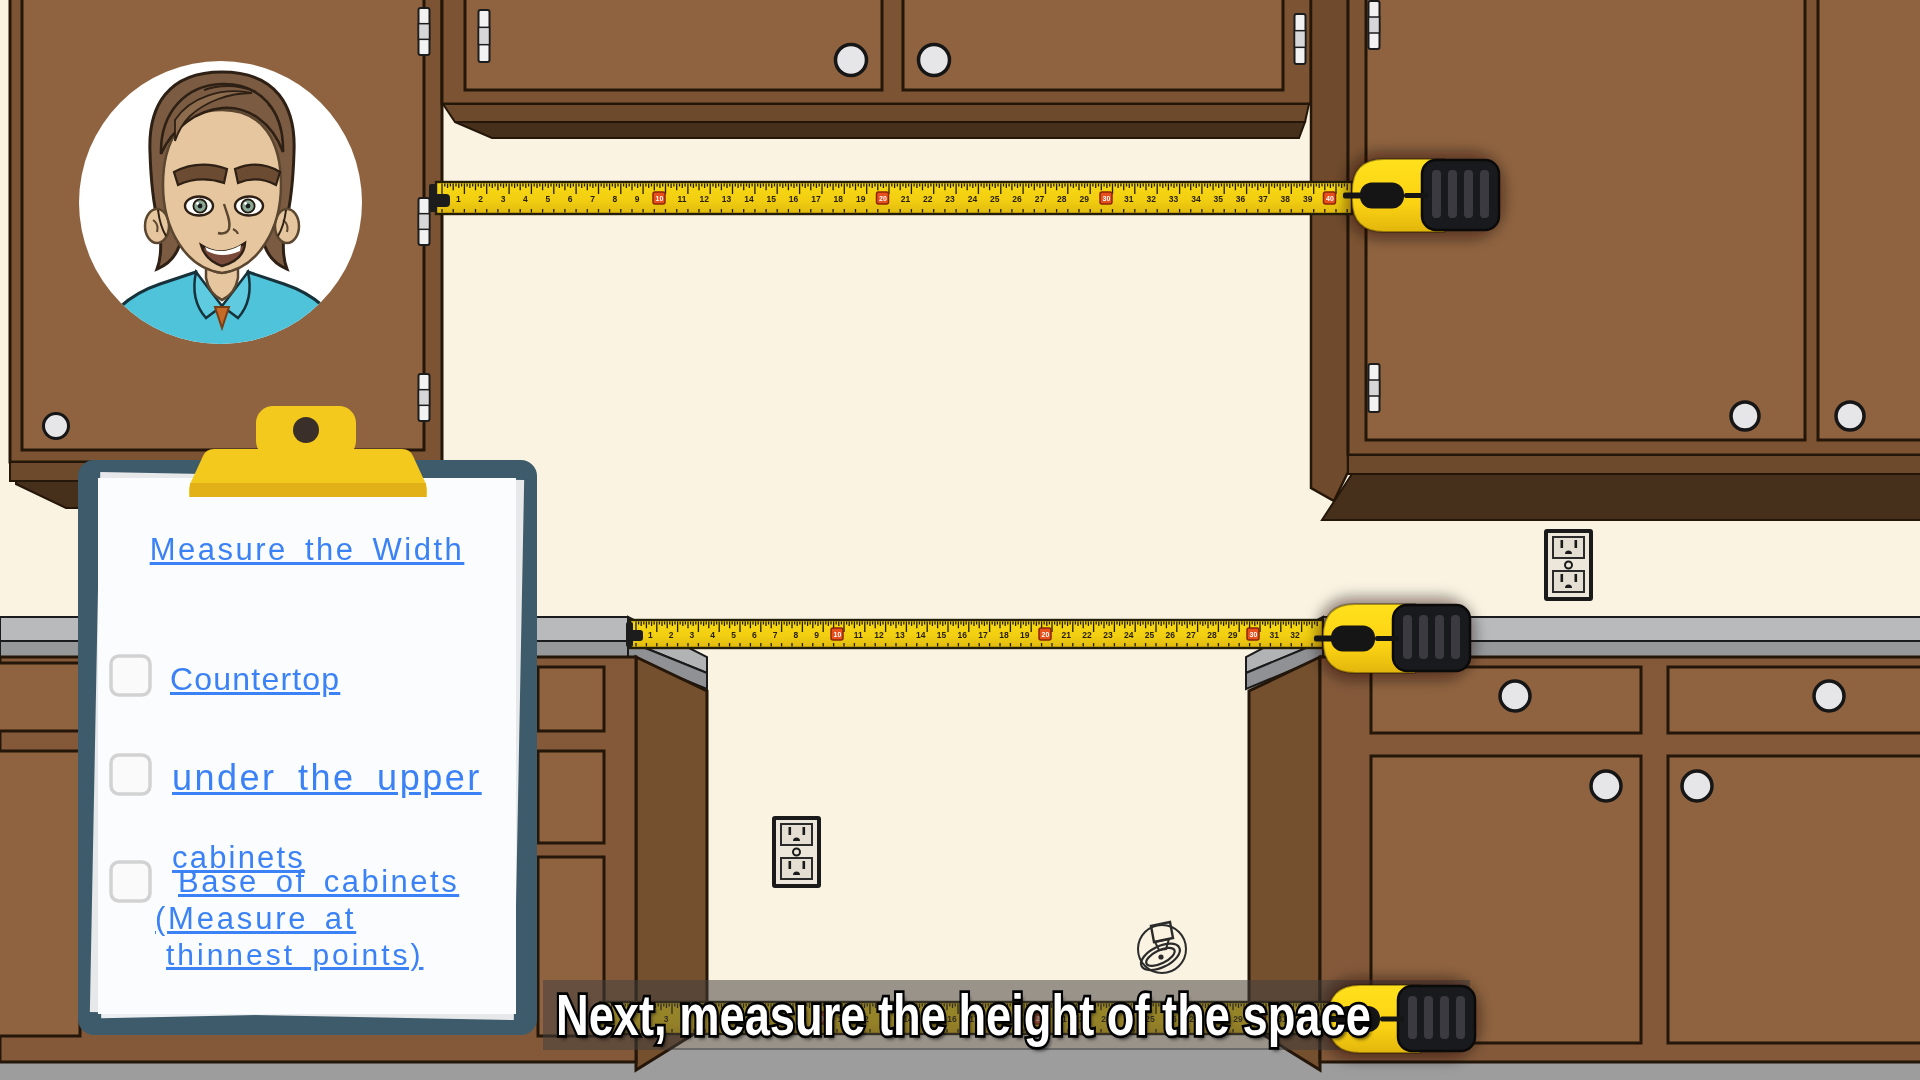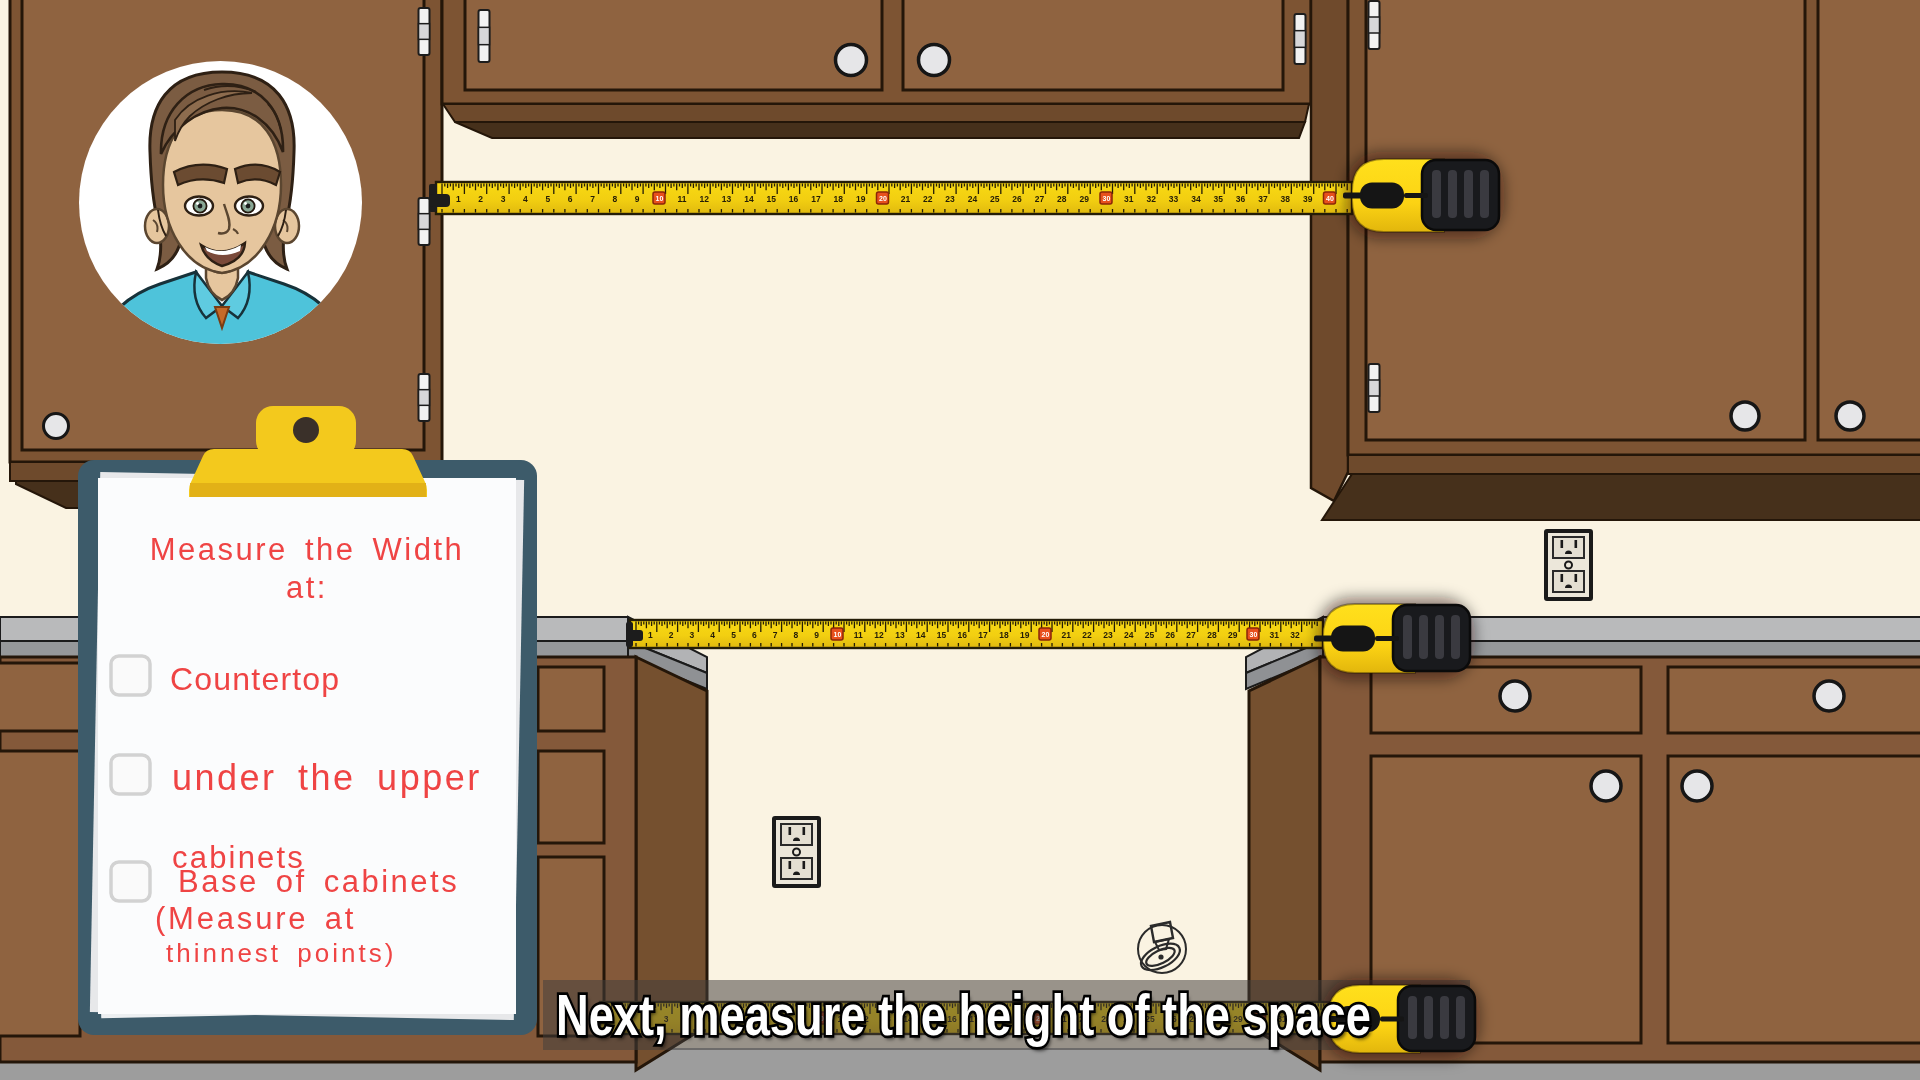--- a/index.html
+++ b/index.html
@@ -1,17 +1,17 @@
 <!DOCTYPE html>
 <html><head><meta charset="utf-8">
 <style>
 html,body{margin:0;padding:0;background:#000;}
 #stage{position:relative;width:1920px;height:1080px;overflow:hidden;font-family:"Liberation Sans",sans-serif;}
 #scene{position:absolute;left:0;top:0;}
-.hand{position:absolute;color:#ef4444;font-family:"Liberation Sans",sans-serif;white-space:nowrap;}
+.hand{position:absolute;color:#3b82f6;font-family:"Liberation Sans",sans-serif;white-space:nowrap;text-decoration:underline;}
 .cap{position:absolute;left:556px;top:987px;font-size:57px;font-weight:bold;line-height:57px;white-space:nowrap;transform:scaleX(0.794);transform-origin:left top;}
 .capstroke{-webkit-text-stroke:5.5px #000;text-shadow:3px 4px 4px rgba(0,0,0,0.6);color:#000;}
 .capfill{color:#fff;}
 </style></head>
 <body>
 <div id="stage">
 <svg id="scene" width="1920" height="1080" viewBox="0 0 1920 1080">
 <defs>
 <clipPath id="avclip">
           <circle cx="220.5" cy="202.5" r="141.5"></circle>
@@ -325,21 +325,20 @@
           <circle cx="245.5" cy="203.5" r="1.4" fill="#fff"></circle>
 <path d="M 224,204 C 227,214 231,221 229,229 Q 226,235 218,233" stroke="#5b4630" stroke-width="2.4" fill="none"></path>
 <path d="M 233,229 q 4,2 5,5" stroke="#5b4630" stroke-width="2" fill="none"></path>
 <path d="M 201,245 Q 222,259 245,243 Q 244,260 222,266 Q 205,260 201,245 Z" fill="#7a4a3a" stroke="#2e2014" stroke-width="2.4"></path>
 <path d="M 205,247 Q 222,256 241,245 L 240,251 Q 222,259 207,251 Z" fill="#ffffff"></path>
 <path d="M 213,271 q 9,4 18,0" stroke="#5b4630" stroke-width="2" fill="none"></path>
 </g>
       </g>
 </svg>
 <div class="hand" style="left:98px;top:532px;width:418px;text-align:center;font-size:31px;letter-spacing:2.5px;word-spacing:6px;">Measure the Width</div>
-<div class="hand" style="left:98px;top:570px;width:418px;text-align:center;font-size:31px;letter-spacing:2.5px;">at:</div>
 <div class="hand" style="left:170px;top:661px;font-size:32px;letter-spacing:1.2px;">Countertop</div>
 <div class="hand" style="left:172px;top:757px;font-size:36px;letter-spacing:2.5px;word-spacing:9px;">under the upper</div>
 <div class="hand" style="left:172px;top:794px;font-size:31px;letter-spacing:2.2px;margin-top:46px;">cabinets</div>
 <div class="hand" style="left:178px;top:864px;font-size:31px;letter-spacing:2.5px;word-spacing:6px;">Base of cabinets</div>
 <div class="hand" style="left:155px;top:901px;font-size:31px;letter-spacing:2.8px;word-spacing:5px;">(Measure at</div>
-<div class="hand" style="left:166px;top:938px;font-size:26px;letter-spacing:3px;word-spacing:6px;">thinnest points)</div>
+<div class="hand" style="left:166px;top:938px;font-size:30px;letter-spacing:3px;word-spacing:6px;">thinnest points)</div>
 <div class="cap capstroke">Next, measure the height of the space</div>
 <div class="cap capfill">Next, measure the height of the space</div>
 </div>
 </body></html>

